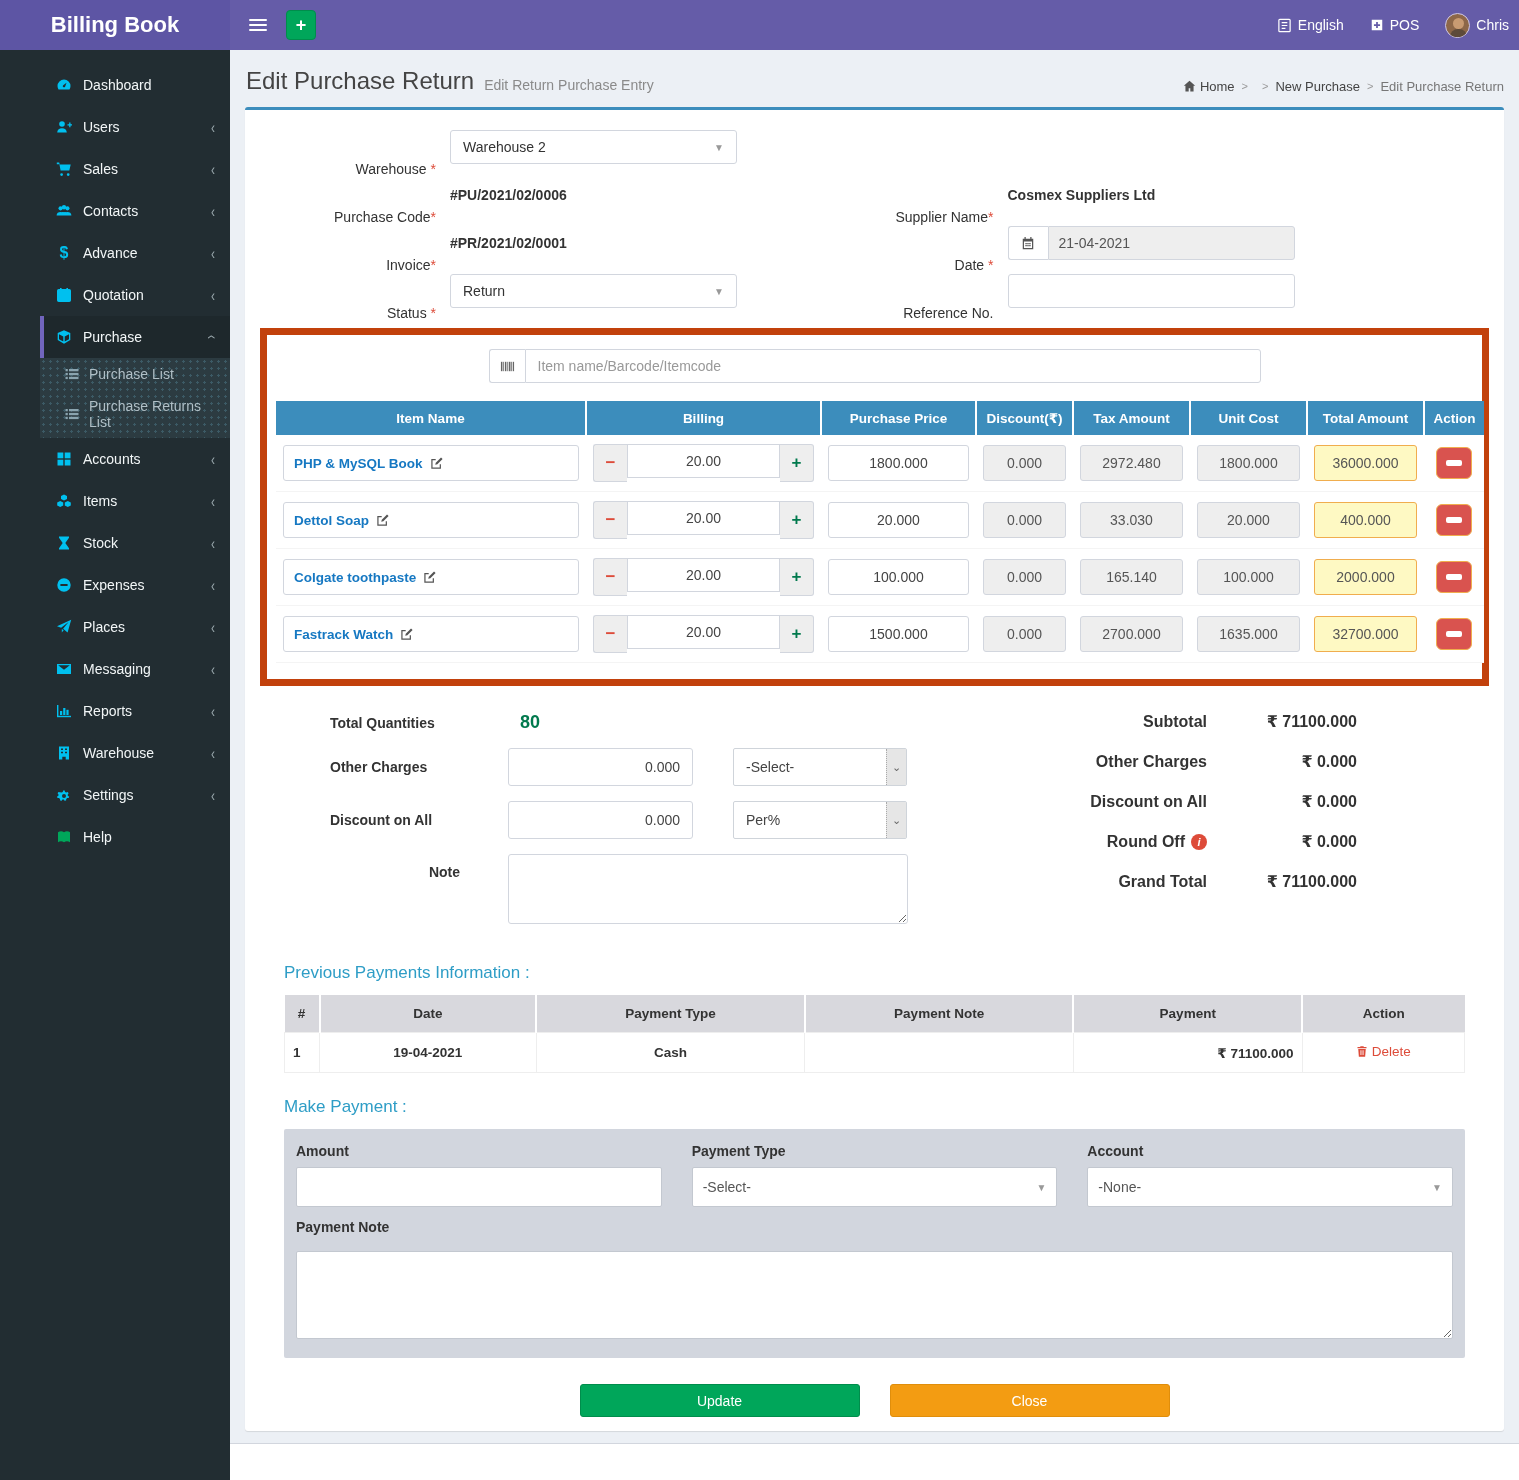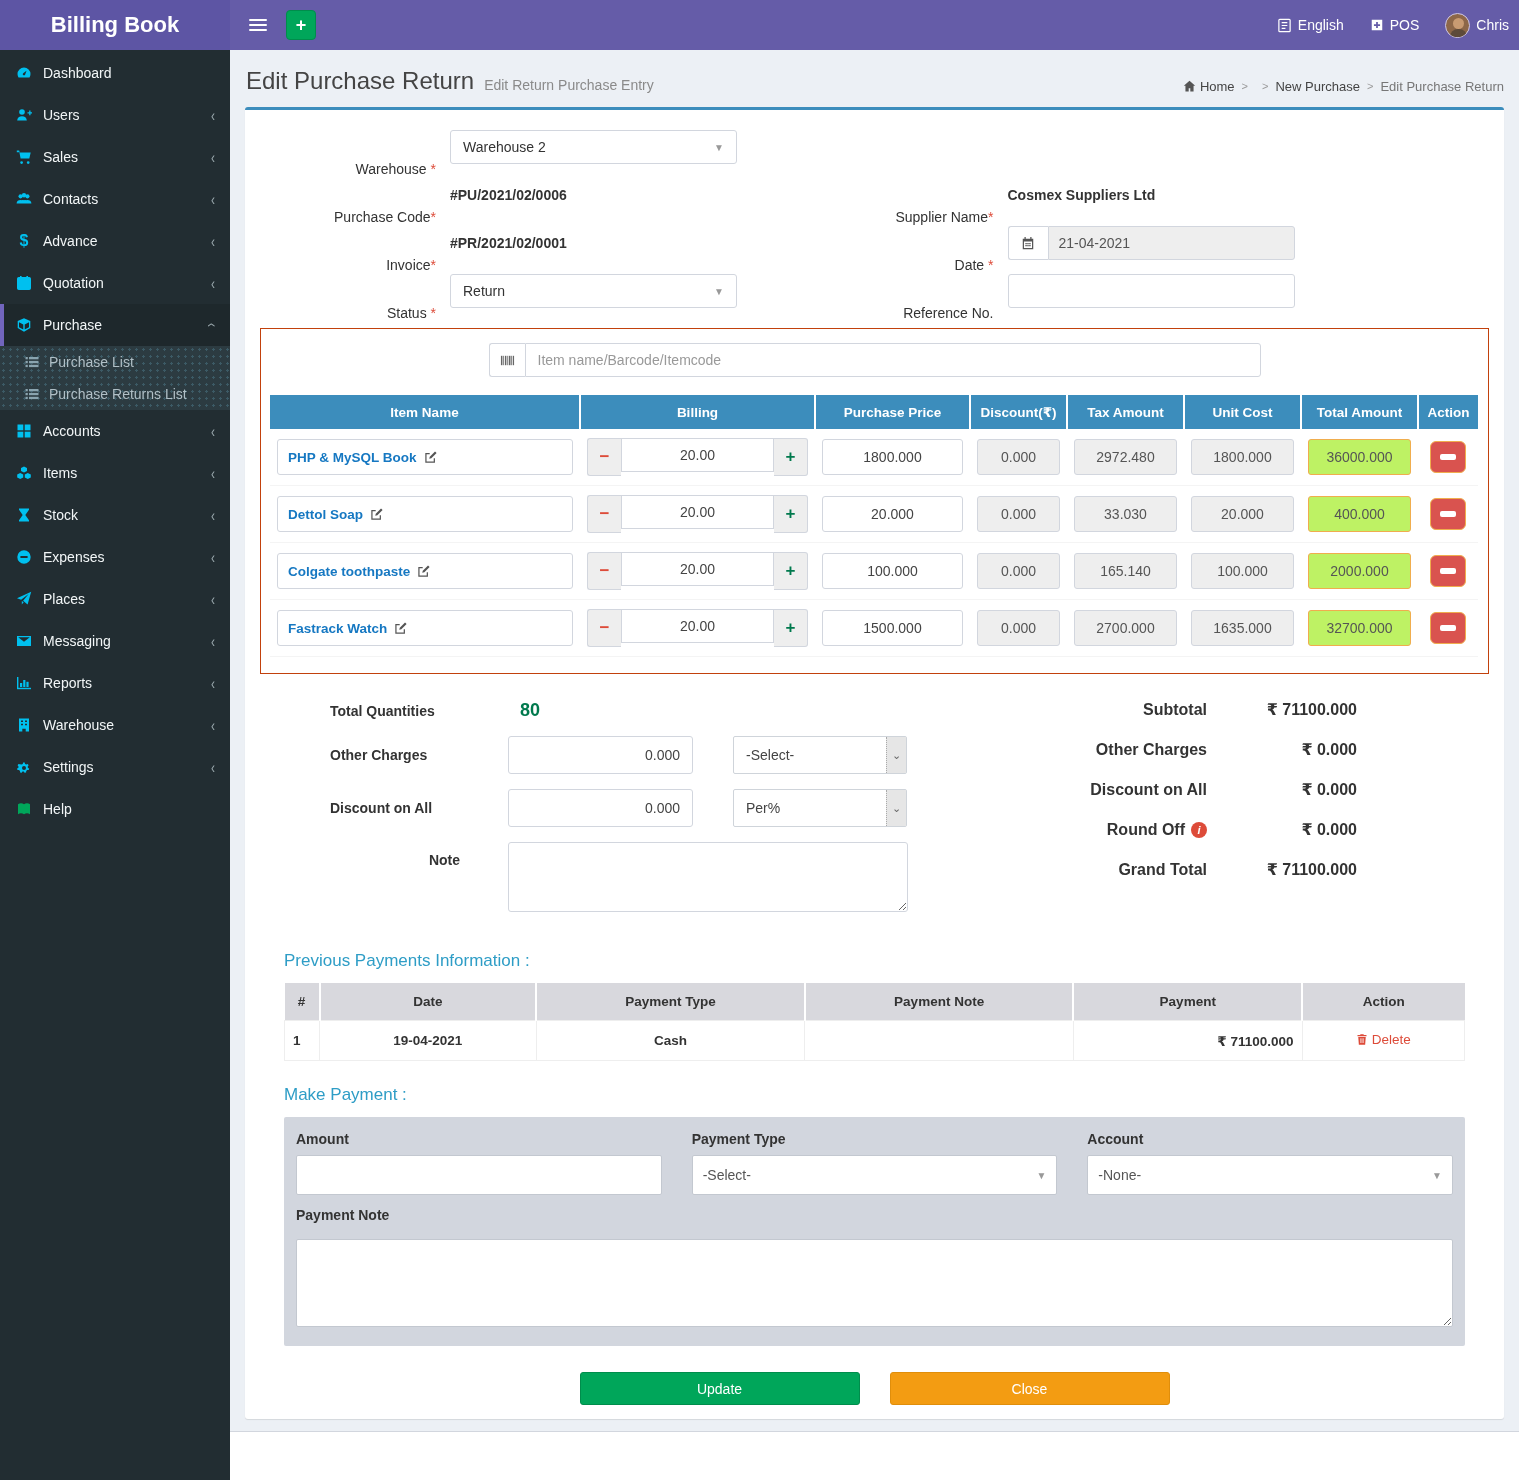--- a/index.html
+++ b/index.html
@@ -18,21 +18,21 @@
   .hamburger span { display:block; height:2px; background:#fff; border-radius:1px; }
   .btn-add-top { width:30px; height:30px; background:#00a65a; border:1px solid #008d4c; border-radius:4px; color:#fff; font-size:18px; font-weight:bold; display:flex; align-items:center; justify-content:center; margin-left:10px; cursor:pointer; }
   .topbar-right { margin-left:auto; display:flex; align-items:center; gap:26px; color:#fff; font-size:14px; }
   .top-item { display:flex; align-items:center; gap:6px; cursor:pointer; }
   .top-item svg { display:block; }
   .avatar { width:25px; height:25px; border-radius:50%; background:#8d6748; position:relative; overflow:hidden; border:1px solid #cfc8e8; }
   .avatar::before { content:""; position:absolute; left:7px; top:4px; width:11px; height:11px; border-radius:50%; background:#c99b72; }
   .avatar::after { content:""; position:absolute; left:4px; top:15px; width:17px; height:10px; border-radius:8px 8px 0 0; background:#5d4a3a; }
 
   
-  .snav { list-style:none; padding-top:2px; }
+  .snav { list-style:none; padding-top:14px;margin-left:40px; }
   .snav-item { display:flex; align-items:center; gap:10px; padding:13px 15px; color:#f2f6f7; font-size:14px; cursor:pointer; }
   .snav-item .si { width:18px; height:16px; color:#00c0ef; display:flex; align-items:center; justify-content:center; flex:none; font-weight:bold; }
   .si svg { width:16px; height:16px; fill:currentColor; display:block; }
   .snav-item .arrow { margin-left:auto; color:#9aa8ad; font-size:12px; transform:scaleY(1.4); }
   .snav-item.active { background:#1e282c; border-left:4px solid #7165bd; padding-left:11px; }
   .snav-item.active .arrow { transform:rotate(90deg) scaleY(1.4); }
   .submenu { background:#2c3b41; background-image:radial-gradient(rgba(101,170,196,.28) 1px, transparent 1.3px); background-size:7px 7px; list-style:none; }
   .submenu-item { display:flex; align-items:center; gap:9px; padding:8px 15px 8px 24px; color:#b0bfc6; font-size:14px; cursor:pointer; }
   .submenu-item .si { color:#8aa4af; width:16px; }
   .help-icon { color:#00a65a !important; }
@@ -60,34 +60,34 @@
   .control { height:34px; border:1px solid #d2d6de; border-radius:3px; background:#fff; display:flex; align-items:center; padding:0 12px; color:#333; }
   .select-box { width:287px; justify-content:space-between; cursor:pointer; }
   .select-box .caret { color:#999; font-size:10px; }
   .input-plain { width:287px; }
   input.raw { border:none; outline:none; width:100%; height:100%; font:inherit; color:#333; background:transparent; }
   .input-group { display:flex; width:287px; }
   .ig-addon { width:40px; border:1px solid #d2d6de; border-right:none; border-radius:3px 0 0 3px; background:#fff; display:flex; align-items:center; justify-content:center; color:#555; }
   .ig-input { flex:1; border:1px solid #d2d6de; border-radius:0 3px 3px 0; background:#eee; color:#555; padding:0 10px; height:34px; font:inherit; }
 
   
-  .items-panel { border:1px solid #c2410c; margin-top:6px; padding:14px 9px 16px; }
+  .items-panel { border:7px solid #c2410c; margin-top:6px; padding:14px 9px 16px; }
   .search-row { display:flex; justify-content:center; margin-bottom:18px; }
   .search-group { display:flex; width:772px; }
   .search-addon { width:36px; border:1px solid #d2d6de; border-right:none; border-radius:3px 0 0 3px; background:#fff; display:flex; align-items:center; justify-content:center; }
   .search-input { flex:1; height:34px; border:1px solid #d2d6de; border-radius:0 3px 3px 0; padding:0 12px; font:inherit; color:#555; outline:none; }
   .search-input::placeholder { color:#999; }
 
   table.items { width:1208px; border-collapse:collapse; table-layout:fixed; }
   table.items th { background:#3c8dbc; color:#fff; font-size:13.5px; font-weight:bold; padding:9px 4px; border-right:2px solid #fff; text-align:center; }
   table.items th:last-child { border-right:none; }
   table.items td { padding:9px 7px; border-bottom:1px solid #f4f4f4; vertical-align:middle; background:#fff; }
   .cell-input { width:100%; height:36px; border:1px solid #d2d6de; border-radius:3px; text-align:center; font:inherit; color:#444; background:#fff; }
   .cell-input.disabled { background:#eee; color:#555; }
-  .cell-input.total { background:#bef264; color:#555; border:1px solid #f0ad4e; }
+  .cell-input.total { background:#fef9c3; color:#555; border:1px solid #f0ad4e; }
   .itemname-box { width:100%; height:36px; border:1px solid #d2d6de; border-radius:3px; display:flex; align-items:center; gap:7px; padding:0 10px; }
   .itemname-box a { color:#1678c2; font-weight:bold; text-decoration:none; font-size:13.5px; white-space:nowrap; }
   .qty-group { display:flex; width:100%; }
   .qty-btn { width:34px; height:38px; flex:none; background:#eee; border:1px solid #d2d6de; display:flex; align-items:center; justify-content:center; font-size:17px; font-weight:bold; cursor:pointer; }
   .qty-btn.minus { color:#dd4b39; border-radius:3px 0 0 3px; border-right:none; }
   .qty-btn.plus { color:#00794d; border-radius:0 3px 3px 0; border-left:none; }
   .qty-input { flex:1; min-width:0; height:34px; border:1px solid #d2d6de; text-align:center; font:inherit; color:#444; }
   .row-del { width:36px; height:32px; background:#d9534f; border:1px solid #f0ad4e; border-radius:6px; display:flex; align-items:center; justify-content:center; cursor:pointer; margin:0 auto; }
   .row-del i { display:block; width:16px; height:6px; background:#fff; border-radius:2px; }
 

